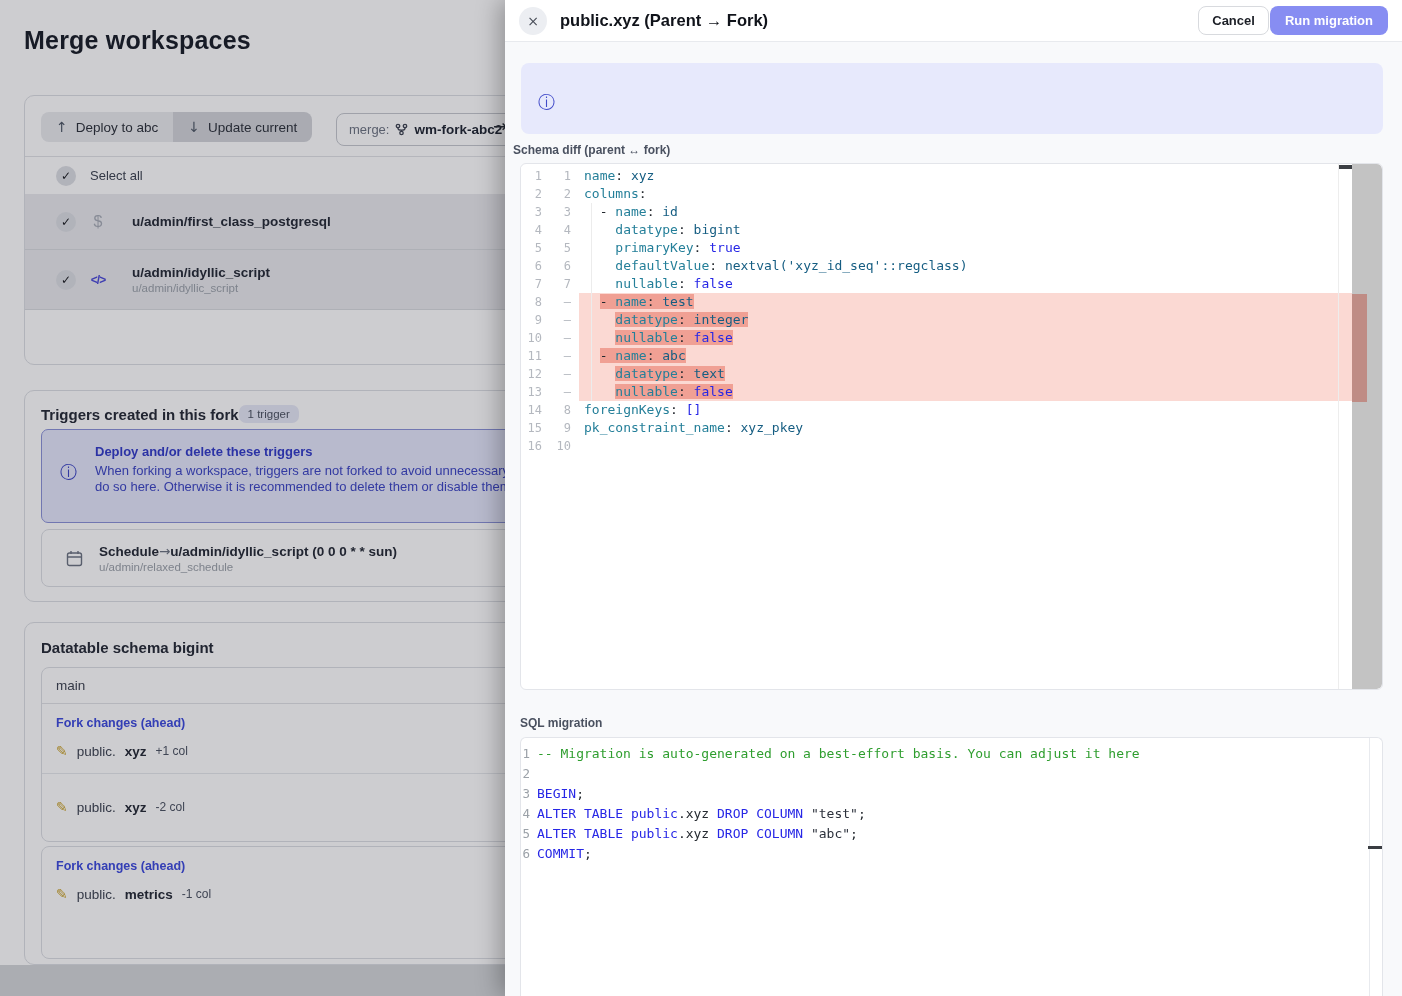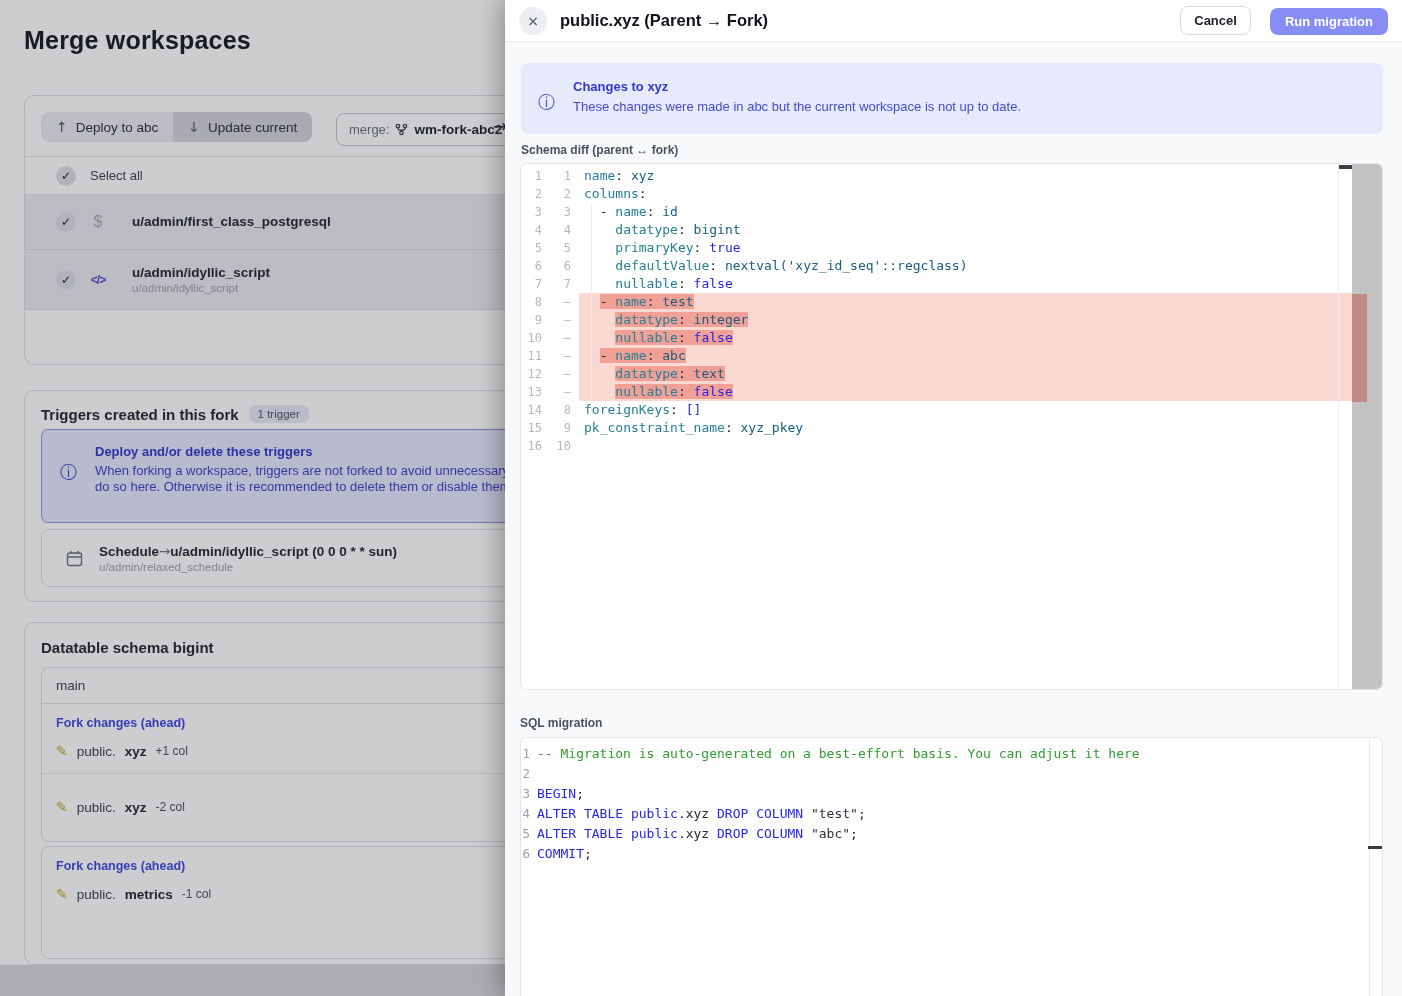--- a/index.html
+++ b/index.html
@@ -36,21 +36,21 @@
   .list-row.r1 { height:56px; }
   .list-row.r2 { height:60px; }
   .row-icon { width:44px; text-align:center; flex:none; }
   .icon-dollar { font-size:16px; color:#a6abb5; }
   .icon-code { font-size:12px; font-weight:700; color:#4a48d8; letter-spacing:-1px; }
   .row-text { display:flex; flex-direction:column; justify-content:center; margin-left:12px; }
   .row-name { font-size:13.5px; font-weight:600; color:#232834; }
   .row-sub { font-size:11.5px; color:#9aa0a8; margin-top:2px; }
 
   .sec-title { font-size:15px; font-weight:700; color:#232834; }
-  .card2 .head { position:absolute; left:16px; top:14px; display:flex; align-items:center; gap:10px; }
+  .card2 .head { position:absolute; left:16px; top:14px; display:flex; align-items:center; }
   .badge { background:#e6e8f6; color:#4a5160; font-size:11.5px; padding:3px 9px; border-radius:7px; font-weight:500; }
 
   .info-box { position:absolute; left:16px; right:-40px; top:38px; height:94px; background:#e4e7fb; border:1px solid #8a91d8; border-radius:7px; display:flex; padding:14px 0 0 18px; overflow:hidden; }
   .info-icon { font-size:17px; color:#3a43c4; margin-top:17px; font-family:"DejaVu Sans", sans-serif; }
   .info-content { margin-left:18px; white-space:nowrap; }
   .info-title { font-size:13px; font-weight:700; color:#3039c8; margin-bottom:4px; }
   .info-line { font-size:13px; color:#3a43c4; line-height:16px; }
 
   .sched-card { position:absolute; left:16px; right:-40px; top:138px; height:58px; border:1px solid #dcdee3; border-radius:8px; background:#fff; display:flex; align-items:center; padding-left:24px; }
   .cal-icon { flex:none; }
@@ -77,32 +77,32 @@
   .chg-table { font-size:13.5px; font-weight:700; color:#232834; }
   .chg-delta { font-size:12px; color:#4a5160; }
 
   .backdrop { position:absolute; left:0; top:0; width:505px; height:996px; background:rgba(26,29,40,0.22); z-index:5; }
 
   
   .modal { position:absolute; left:505px; top:0; width:897px; height:996px; background:#f8f9fb; z-index:10; box-shadow:-6px 0 22px rgba(0,0,0,0.28); }
   .modal-header { position:absolute; left:0; top:0; right:0; height:42px; background:#fff; border-bottom:1px solid #e8eaee; display:flex; align-items:center; padding:0 14px; }
   .close-btn { width:28px; height:28px; border-radius:50%; background:#eceef2; border:none; display:flex; align-items:center; justify-content:center; font-size:14px; color:#4a4f5a; cursor:pointer; font-family:"DejaVu Sans", sans-serif; }
   .modal-title { margin-left:13px; font-size:16.5px; font-weight:700; color:#10131a; }
-  .header-actions { margin-left:auto; display:flex; gap:19px;align-items:flex-end; }
+  .header-actions { margin-left:auto; display:flex; gap:1px; }
   .btn-cancel { background:#fff; border:1px solid #d8dade; border-radius:8px; padding:6px 13px; font-size:13px; font-weight:600; color:#1c1f26; cursor:pointer; font-family:inherit; }
   .btn-run { background:var(--accent); border:none; border-radius:8px; padding:6px 15px; font-size:13px; font-weight:600; color:#fff; cursor:pointer; font-family:inherit; }
 
   .banner { position:absolute; left:16px; top:63px; width:862px; height:71px; background:var(--banner-bg); border-radius:8px; display:flex; padding:0 0 0 17px; }
   .banner-icon { font-size:17px; color:#434cc9; margin-top:28px; font-family:"DejaVu Sans", sans-serif; }
   .banner-text { margin-left:18px; padding-top:16px; }
   .banner-title { font-size:13px; font-weight:700; color:#3139cc; margin-bottom:5px; }
   .banner-body { font-size:13px; color:var(--banner-text); }
 
   .editor-label { position:absolute; font-size:12px; font-weight:600; color:#4a5160; }
-  .lbl-diff { left:16px; top:143px;text-align:right; }
+  .lbl-diff { left:8px; top:143px;text-align:right; }
   .lbl-sql { left:15px; top:716px; }
 
   .editor { position:absolute; left:15px; width:863px; background:#fff; border:1px solid #e3e5ea; border-radius:6px; overflow:hidden; font-family:"DejaVu Sans Mono", monospace; }
   .ed-diff { top:163px; height:527px; }
   .ed-sql { top:737px; height:259px; border-bottom:none; border-radius:6px 6px 0 0; }
 
   .diff-scroll { position:absolute; left:0; top:0; right:0; bottom:0; padding-top:3px; }
   .code-row { display:flex; height:18px; line-height:18px; font-size:13px; }
   .code-row .ln { width:29px; flex:none; text-align:right; padding-right:8px; color:#b4b8bf; font-size:12px; background:#fff; }
   .code-row .code { flex:1; padding-left:5px; white-space:pre; margin-right:30px; color:#24292f; }
@@ -265,24 +265,20 @@
         </button>
       <span class="modal-title">public.xyz (Parent → Fork)</span>
       <span class="header-actions">
         <button class="btn-cancel">Cancel</button>
         <button class="btn-run">Run migration</button>
       </span>
     </div>
 
     <div class="banner">
       <span class="banner-icon">ⓘ</span>
-      <span class="banner-text">
-        <div class="banner-title">Changes to xyz</div>
-        <div class="banner-body">These changes were made in abc but the current workspace is not up to date.</div>
-      </span>
     </div>
 
     <div class="editor-label lbl-diff">Schema diff (parent ↔ fork)</div>
 
     <div class="editor ed-diff">
       <div class="diff-scroll" id="diff-lines">
           <div class="code-row">
             <div class="ln">1</div>
             <div class="ln">1</div>
             <div class="code"><span class="chars"><span class="tok-key">name</span><span class="tok-punct">: </span><span class="tok-val">xyz</span></span></div>

